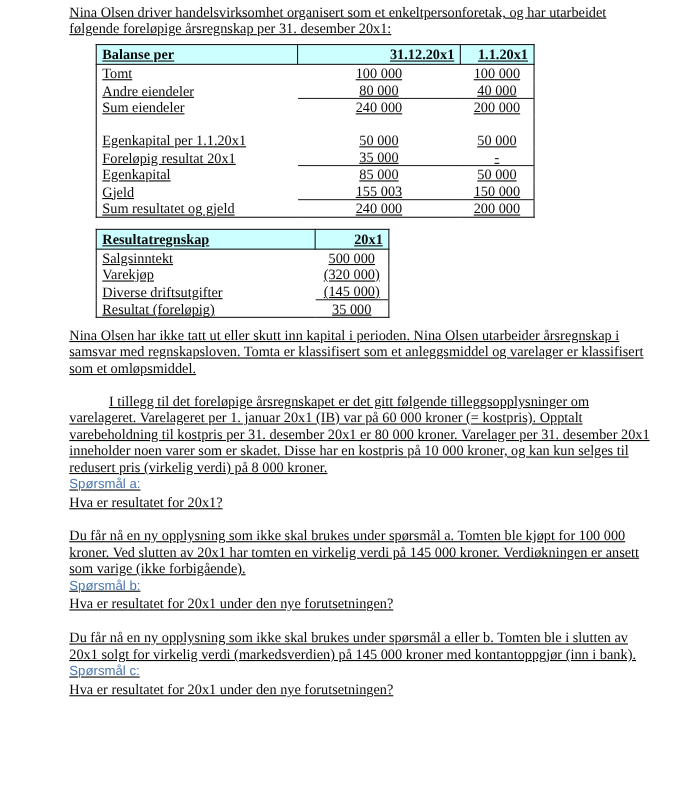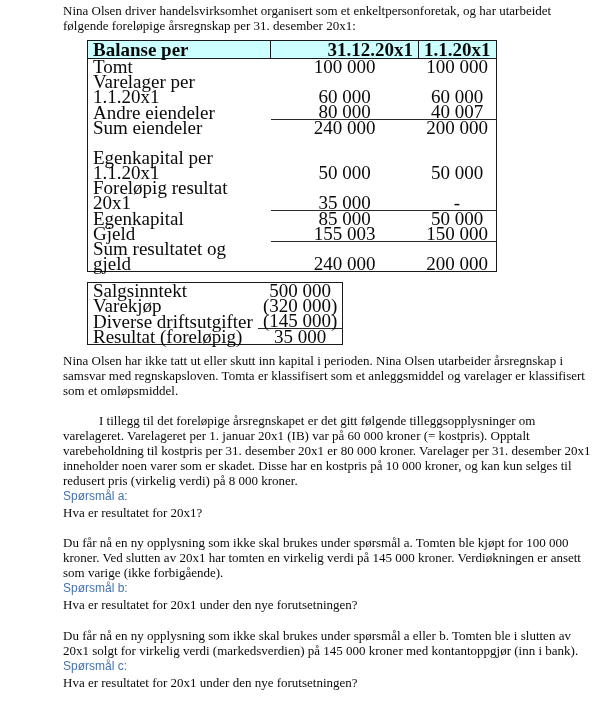--- a/index.html
+++ b/index.html
@@ -7,38 +7,39 @@
     position:relative;
     width:614px;height:720px;
     box-sizing:border-box;
     padding:3px 17px 0 63px;
     background:#ffffff;
     font-family:"Liberation Serif", serif;
     font-size:13px;
     line-height:15px;
     color:#0a0a0a;
     overflow:hidden;
+    text-decoration:underline;
   }
   .para{margin:0;width:536px;}
   .indent-first{text-indent:36px;}
   .mt-table1{margin-top:7px;}
   .mt-table2{margin-top:10px;}
   .mt-p2{margin-top:8px;}
   .mt-p3{margin-top:15px;}
   .mt-ha{margin-top:18px;}
   .mt-note{margin-top:15px;}
   .mt-hb{margin-top:21px;}
   .mt-noteb{margin-top:16px;}
   .mt-hc{margin-top:15px;}
 
   table{
     border-collapse:collapse;
     margin-left:24px;
     font-family:"Liberation Serif", serif;
-    font-size:19px;
+    font-size:13px;
     line-height:15px;
     color:#0a0a0a;
   }
   table, th, td{border:0;}
   .fin-table{border:1px solid #1a1a1a;}
   .fin-table th{
     background:#ccffff;
     font-weight:bold;
     text-align:left;
     height:17px;
@@ -81,28 +82,23 @@
       <th class="c-label">Balanse per</th>
       <th class="num c-v1">31.12.20x1</th>
       <th class="num c-v2">1.1.20x1</th>
     </tr>
     <tr>
       <td>Tomt</td>
       <td class="num">100 000</td>
       <td class="num">100 000</td>
     </tr>
     <tr>
-      <td>Varelager per 1.1.20x1</td>
-      <td class="num">60 000</td>
-      <td class="num">60 000</td>
-    </tr>
-    <tr>
       <td>Andre eiendeler</td>
       <td class="num">80 000</td>
-      <td class="num">40 007</td>
+      <td class="num">40 000</td>
     </tr>
     <tr>
       <td>Sum eiendeler</td>
       <td class="num line-top">240 000</td>
       <td class="num line-top">200 000</td>
     </tr>
     <tr>
       <td></td>
       <td class="num"></td>
       <td class="num"></td>
@@ -130,20 +126,24 @@
     <tr>
       <td>Sum resultatet og gjeld</td>
       <td class="num line-top">240 000</td>
       <td class="num line-top">200 000</td>
     </tr>
   </tbody>
     </table>
 
   <table class="fin-table t2 mt-table2">
     <tbody>
+        <tr>
+      <th class="c-label">Resultatregnskap</th>
+      <th class="num c-v1">20x1</th>
+    </tr>
     <tr>
       <td>Salgsinntekt</td>
       <td class="num">500 000</td>
     </tr>
     <tr>
       <td>Varekjøp</td>
       <td class="num">(320 000)</td>
     </tr>
     <tr>
       <td>Diverse driftsutgifter</td>

